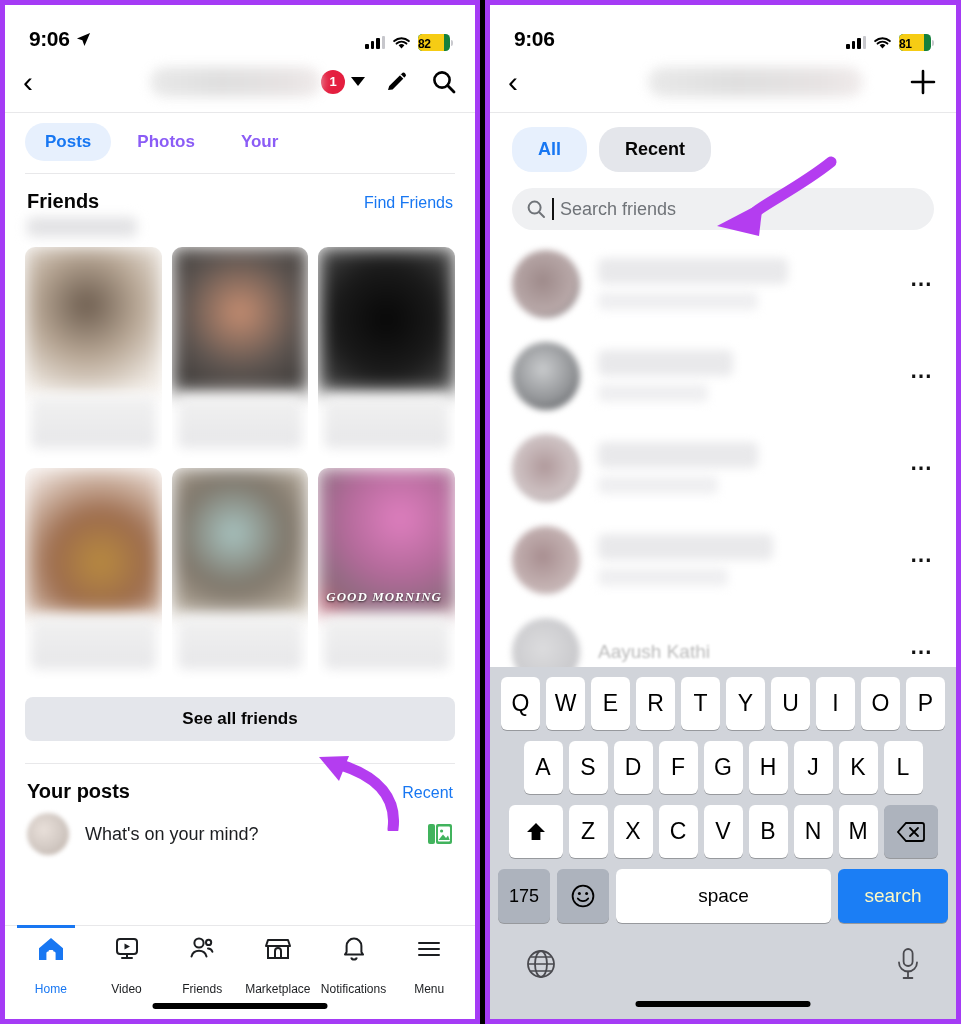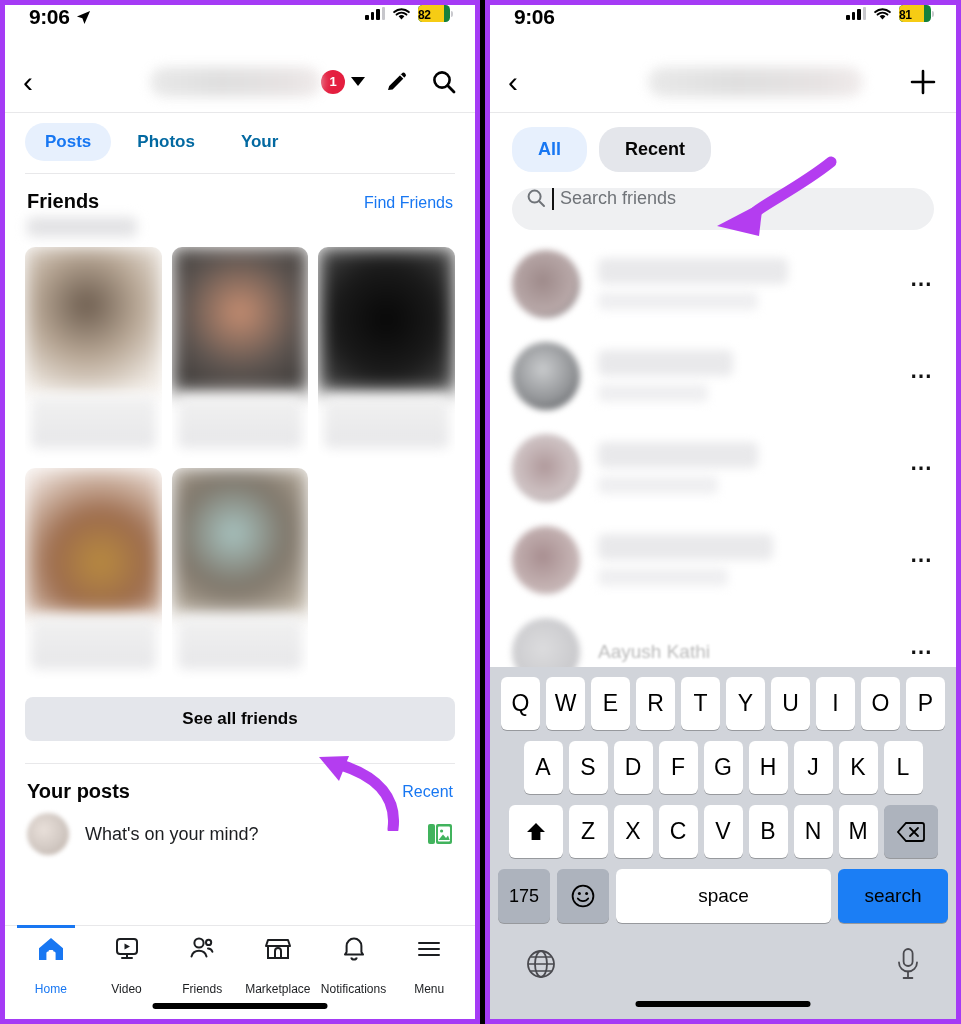--- a/index.html
+++ b/index.html
@@ -17,21 +17,21 @@
     border: 5px solid #a53bf5;
     overflow: hidden;
   }
   .phone-left  { left: 0;   width: 480px; }
   .phone-right { left: 485px; width: 476px; }
 
   .screen { position: relative; width: 100%; height: 100%; background: #fff; overflow: hidden; }
 
   
   .statusbar {
-    height: 46px; display: flex; align-items: flex-start;
+    height: 46px; display: flex; align-items: flex-end;
     justify-content: space-between; padding: 0 22px 0 24px;
   }
   .sb-time { font-size: 21px; font-weight: 700; letter-spacing: -0.4px; color: #000; }
   .sb-left { display: flex; align-items: center; gap: 7px; }
   .sb-right { display: flex; align-items: center; gap: 7px; }
   .loc-arrow { width: 15px; height: 15px; }
   .cell-bars { display: flex; align-items: flex-end; gap: 2px; height: 13px; }
   .cell-bars i { width: 3.5px; background: #000; border-radius: 1px; display: block; }
   .cell-bars i:nth-child(1){ height: 5px; }
   .cell-bars i:nth-child(2){ height: 8px; }
@@ -66,21 +66,21 @@
     display: flex; align-items: center; justify-content: center;
   }
   .caret-dn {
     width: 0; height: 0; border-left: 7px solid transparent; border-right: 7px solid transparent;
     border-top: 9px solid #000; margin-left: 6px;
   }
 
   
   .tabsrow { display: flex; align-items: center; gap: 6px; padding: 10px 18px 12px 20px; }
   .tab-pill {
-    padding: 9px 20px; border-radius: 20px; font-size: 17px; font-weight: 700; color: #0369a1;
+    padding: 9px 20px; border-radius: 20px; font-size: 17px; font-weight: 700; color: #8b5cf6;
   }
   .tab-pill.active { background: #e7f0fd; color: #1877f2; }
 
   .divider { height: 1px; background: #e8e8ea; margin: 0 20px; }
 
   .section-head {
     display: flex; align-items: baseline; justify-content: space-between;
     padding: 16px 22px 0 22px;
   }
   .section-title { font-size: 20px; font-weight: 700; color: #050505; }
@@ -143,21 +143,21 @@
   }
 
   
   .pills { display: flex; gap: 12px; padding: 14px 22px 0 22px; }
   .pill { padding: 12px 26px; border-radius: 20px; font-size: 18px; font-weight: 700; }
   .pill.active { background: #e7f0fd; color: #1877f2; }
   .pill.idle { background: #e4e6eb; color: #050505; }
 
   .searchbar {
     margin: 16px 22px 0 22px; height: 42px; border-radius: 21px; background: #eff0f2;
-    display: flex; align-items: flex-start; padding: 0 14px; gap: 6px;
+    display: flex; align-items: center; padding: 0 14px; gap: 6px;
   }
   .search-caret { width: 2px; height: 22px; background: #111; }
   .search-ph { font-size: 18px; color: #6f7378; }
 
   
   .frows { padding: 8px 0 0 0; }
   .frow { display: flex; align-items: center; height: 92px; padding: 0 22px; gap: 18px; }
   .favatar { width: 68px; height: 68px; border-radius: 50%; flex: 0 0 68px; filter: blur(3px); }
   .fname-blur { height: 26px; border-radius: 6px; background:#e9e9eb; filter: blur(5px); }
   .fmeta-blur { height: 18px; border-radius: 5px; background:#efeff1; filter: blur(5px); margin-top: 8px; }
@@ -176,21 +176,21 @@
     font-size: 23px; color: #000; box-shadow: 0 1px 0 rgba(0,0,0,.28);
   }
   .krow.r2 { padding: 0 22px; }
   .krow.r3 { padding: 0 0px; }
   .key.wide { width: 54px; background: #adb3bd; }
   .key.wide.shift { background:#fff; }
   .krow.r4 { gap: 7px; padding: 0 8px; }
   .key.num { width: 52px; height: 54px; background:#adb3bd; font-size: 18px; }
   .key.emoji { width: 52px; height: 54px; background:#adb3bd; font-size: 22px; }
   .key.space { flex: 1; height: 54px; background:#fff; font-size: 19px; }
-  .key.search { width: 110px; height: 54px; background:#1b7ef5; color:#000000; font-size: 19px; }
+  .key.search { width: 110px; height: 54px; background:#1b7ef5; color:#fef9c3; font-size: 19px; }
   .kbottom { display: flex; align-items: center; justify-content: space-between; padding: 12px 34px 0 34px; }
   .kb-home {
     position: absolute; bottom: 12px; left: 50%; transform: translateX(-50%);
     width: 175px; height: 6px; border-radius: 3px; background: #000;
   }
 
   
   .arrow { position: absolute; pointer-events: none; }
   .arrow-seeall { left: 296px; top: 736px; }
   .arrow-search { left: 1px; top: 143px; }
@@ -288,27 +288,34 @@
               <div class="fcard-img" style="background:radial-gradient(circle at 55% 65%, #b98b3f, #9c6b4c 40%, #efe4de 90%);"></div>
             </div>
           <div class="fcard-name"></div>
         </div>
         <div class="fcard">
           <div class="fcard-imgwrap">
               <div class="fcard-img" style="background:radial-gradient(circle at 45% 45%, #a9c6c3, #7d7468 50%, #c3b8a8 95%);"></div>
             </div>
           <div class="fcard-name"></div>
         </div>
+        <div class="fcard">
+          <div class="fcard-imgwrap">
+            <div class="fcard-img" style="background:radial-gradient(circle at 60% 35%, #e07fc0, #b36a9a 45%, #8c6a7e 75%, #c95a6a 100%);"></div>
+            <div class="gm-overlay">GOOD MORNING</div>
+          </div>
+          <div class="fcard-name"></div>
+        </div>
       </div>
 
       <div class="see-all">See all friends</div>
 
       <div class="divider" style="margin-top:22px;"></div>
 
-      <div class="yourposts-head" style="padding-top:16px;align-items:center;">
+      <div class="yourposts-head" style="padding-top:16px;">
         <div class="section-title">Your posts</div>
         <div class="section-link">Recent</div>
       </div>
 
       <div class="composer">
         <div class="composer-avatar"></div>
         <div class="composer-text">What's on your mind?</div>
         <svg class="photo-icon" viewBox="0 0 26 24">
           <rect x="1" y="2" width="7" height="20" rx="2" fill="#41b35d"></rect>
           <rect x="9" y="2" width="16" height="20" rx="2" fill="#41b35d"></rect>

